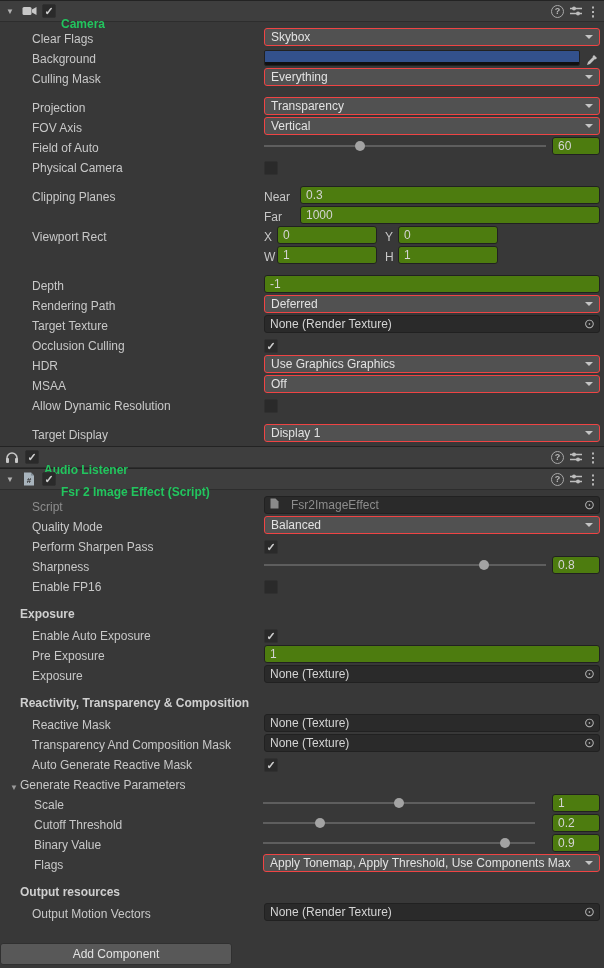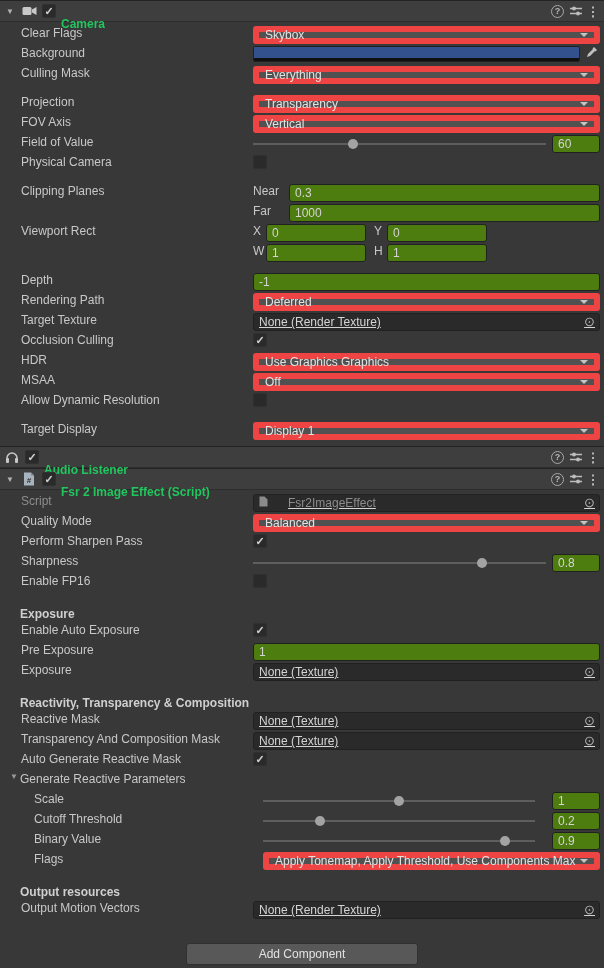--- a/index.html
+++ b/index.html
@@ -34,41 +34,41 @@
   .hspacer { flex: 1; }
   .hbtn { color: #bdbdbd; cursor: pointer; display: flex; align-items: center; justify-content: center; }
   .hbtn.help {
     width: 13px; height: 13px; border-radius: 50%;
     border: 1px solid #a8a8a8; font-size: 9px; font-weight: bold; color: #b8b8b8;
   }
   .hbtn.menu { font-size: 13px; font-weight: bold; width: 10px; }
 
   
   .comp-body { padding: 4px 0; }
-  .row { display: flex; align-items: flex-start; height: 20px; padding: 0 4px 0 21px; }
+  .row { display: flex; align-items: flex-end; height: 20px; padding: 0 4px 0 32px; }
   .row .label {
     flex: 0 0 232px; color: #c8c8c8;
     white-space: nowrap; overflow: hidden;
   }
   .row.indent { padding-left: 34px; gap: 11px; }
   .row.indent .label { flex: 0 0 218px; }
   .row.foldrow { padding-left: 8px; }
   .row.foldrow .label { flex: 1; }
   .gap { height: 9px; }
   .gap-sm { height: 6px; }
   .section-row {
     height: 18px; display: flex; align-items: center;
     padding-left: 20px; font-weight: bold; color: #cfcfcf; margin-top: 5px;
   }
 
   
   .dropdown {
     flex: 1; height: 18px;
     background: #515151;
-    border: 6px solid #ef4444;
+    border: 1px solid #ef4444;
     border-radius: 3px;
     display: flex; align-items: center;
     padding: 0 6px; color: #e2e2e2;
     cursor: pointer; min-width: 0;
   }
   .dd-text { flex: 1; white-space: nowrap; overflow: hidden; }
   .dd-arrow {
     width: 0; height: 0; margin-left: 4px;
     border-left: 4px solid transparent;
     border-right: 4px solid transparent;
@@ -84,22 +84,22 @@
     color: #d4d4d4; min-width: 0;
   }
   .textfield.vec { flex: 0 0 100px; margin-right: 8px; }
   .textfield.num { flex: 0 0 48px; }
   .objfield {
     flex: 1; height: 18px;
     background: #2a2a2a;
     border: 1px solid #212121;
     border-radius: 3px;
     padding: 0 2px 0 5px;
-    display: flex; align-items: center; gap: 20px;
-    color: #d4d4d4; min-width: 0; cursor: pointer; text-decoration: underline;
+    display: flex; align-items: center; gap: 12px;
+    color: #d4d4d4; min-width: 0; cursor: pointer;
   }
   .obj-text { flex: 1; white-space: nowrap; overflow: hidden; }
   .obj-picker {
     color: #b5b5b5; font-size: 13px; line-height: 14px;
     padding: 0 2px; cursor: pointer;
   }
   .sublabel { flex: 0 0 36px; color: #c8c8c8; }
   .axis { flex: 0 0 13px; color: #c8c8c8; }
   .checkbox {
     width: 14px; height: 14px;
@@ -124,21 +124,21 @@
     border: 1px solid #212121; border-radius: 2px; overflow: hidden;
     cursor: pointer; margin-right: 4px;
   }
   .colorfield .swatch { flex: 1; }
   .colorfield .alpha { height: 3px; background: #101010; }
   .eyedropper { width: 16px; display: flex; align-items: center; justify-content: center; cursor: pointer; }
 
   .row.disabled .label { color: #8d8d8d; }
   .row.disabled .obj-text { color: #8d8d8d; }
 
-  .add-wrap { padding-top: 18px; display: flex; justify-content: center; }
+  .add-wrap { padding-top: 18px; display: flex; }
   .add-btn {
     width: 232px; height: 22px;
     background: #585858;
     border: 1px solid #303030;
     border-radius: 3px;
     color: #e2e2e2;
     display: flex; align-items: center; justify-content: center;
     cursor: pointer;
   }
 </style>
@@ -210,21 +210,21 @@
       </div>
     </div>
     <div class="row">
       <span class="label">FOV Axis</span>
       <div class="dropdown">
         <span class="dd-text">Vertical</span>
         <span class="dd-arrow"></span>
       </div>
     </div>
     <div class="row">
-      <span class="label">Field of Value</span>
+      <span class="label">Field of Auto</span>
       <div class="slider">
         <div class="track"></div>
         <div class="knob" style="left:34%"></div>
       </div>
       <div class="textfield num">
         <span>60</span>
       </div>
     </div>
     <div class="row">
       <span class="label">Physical Camera</span>

